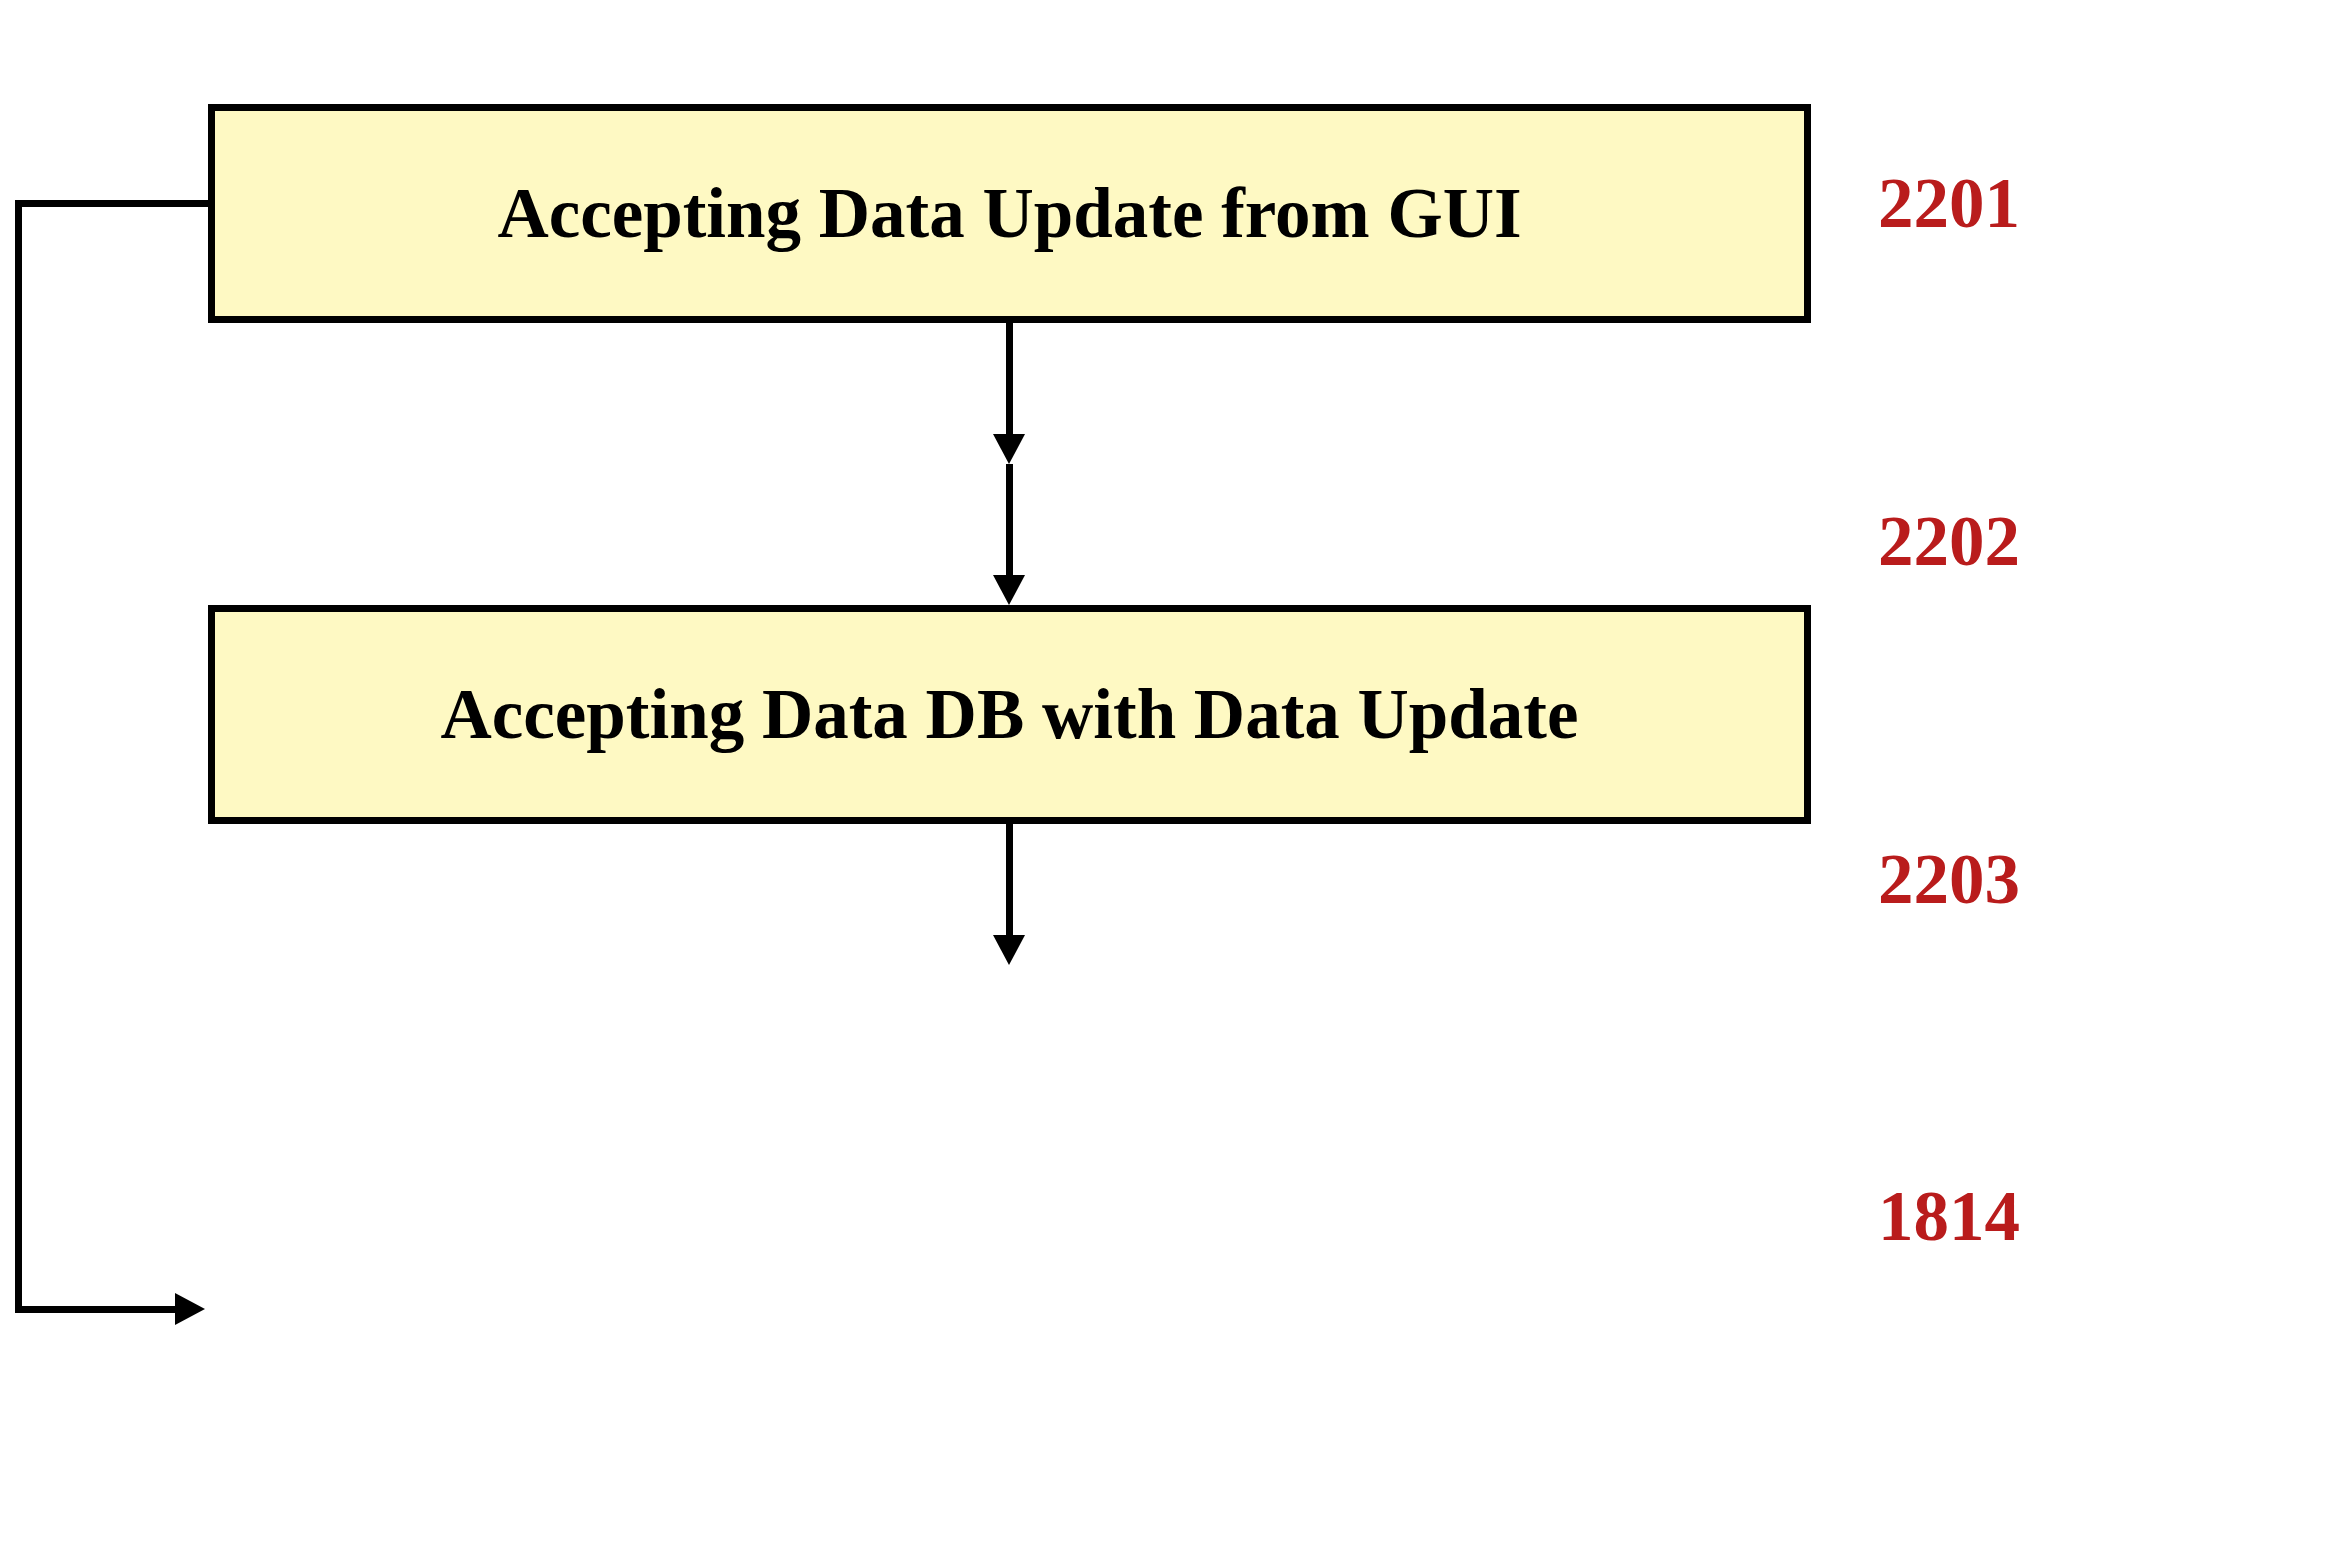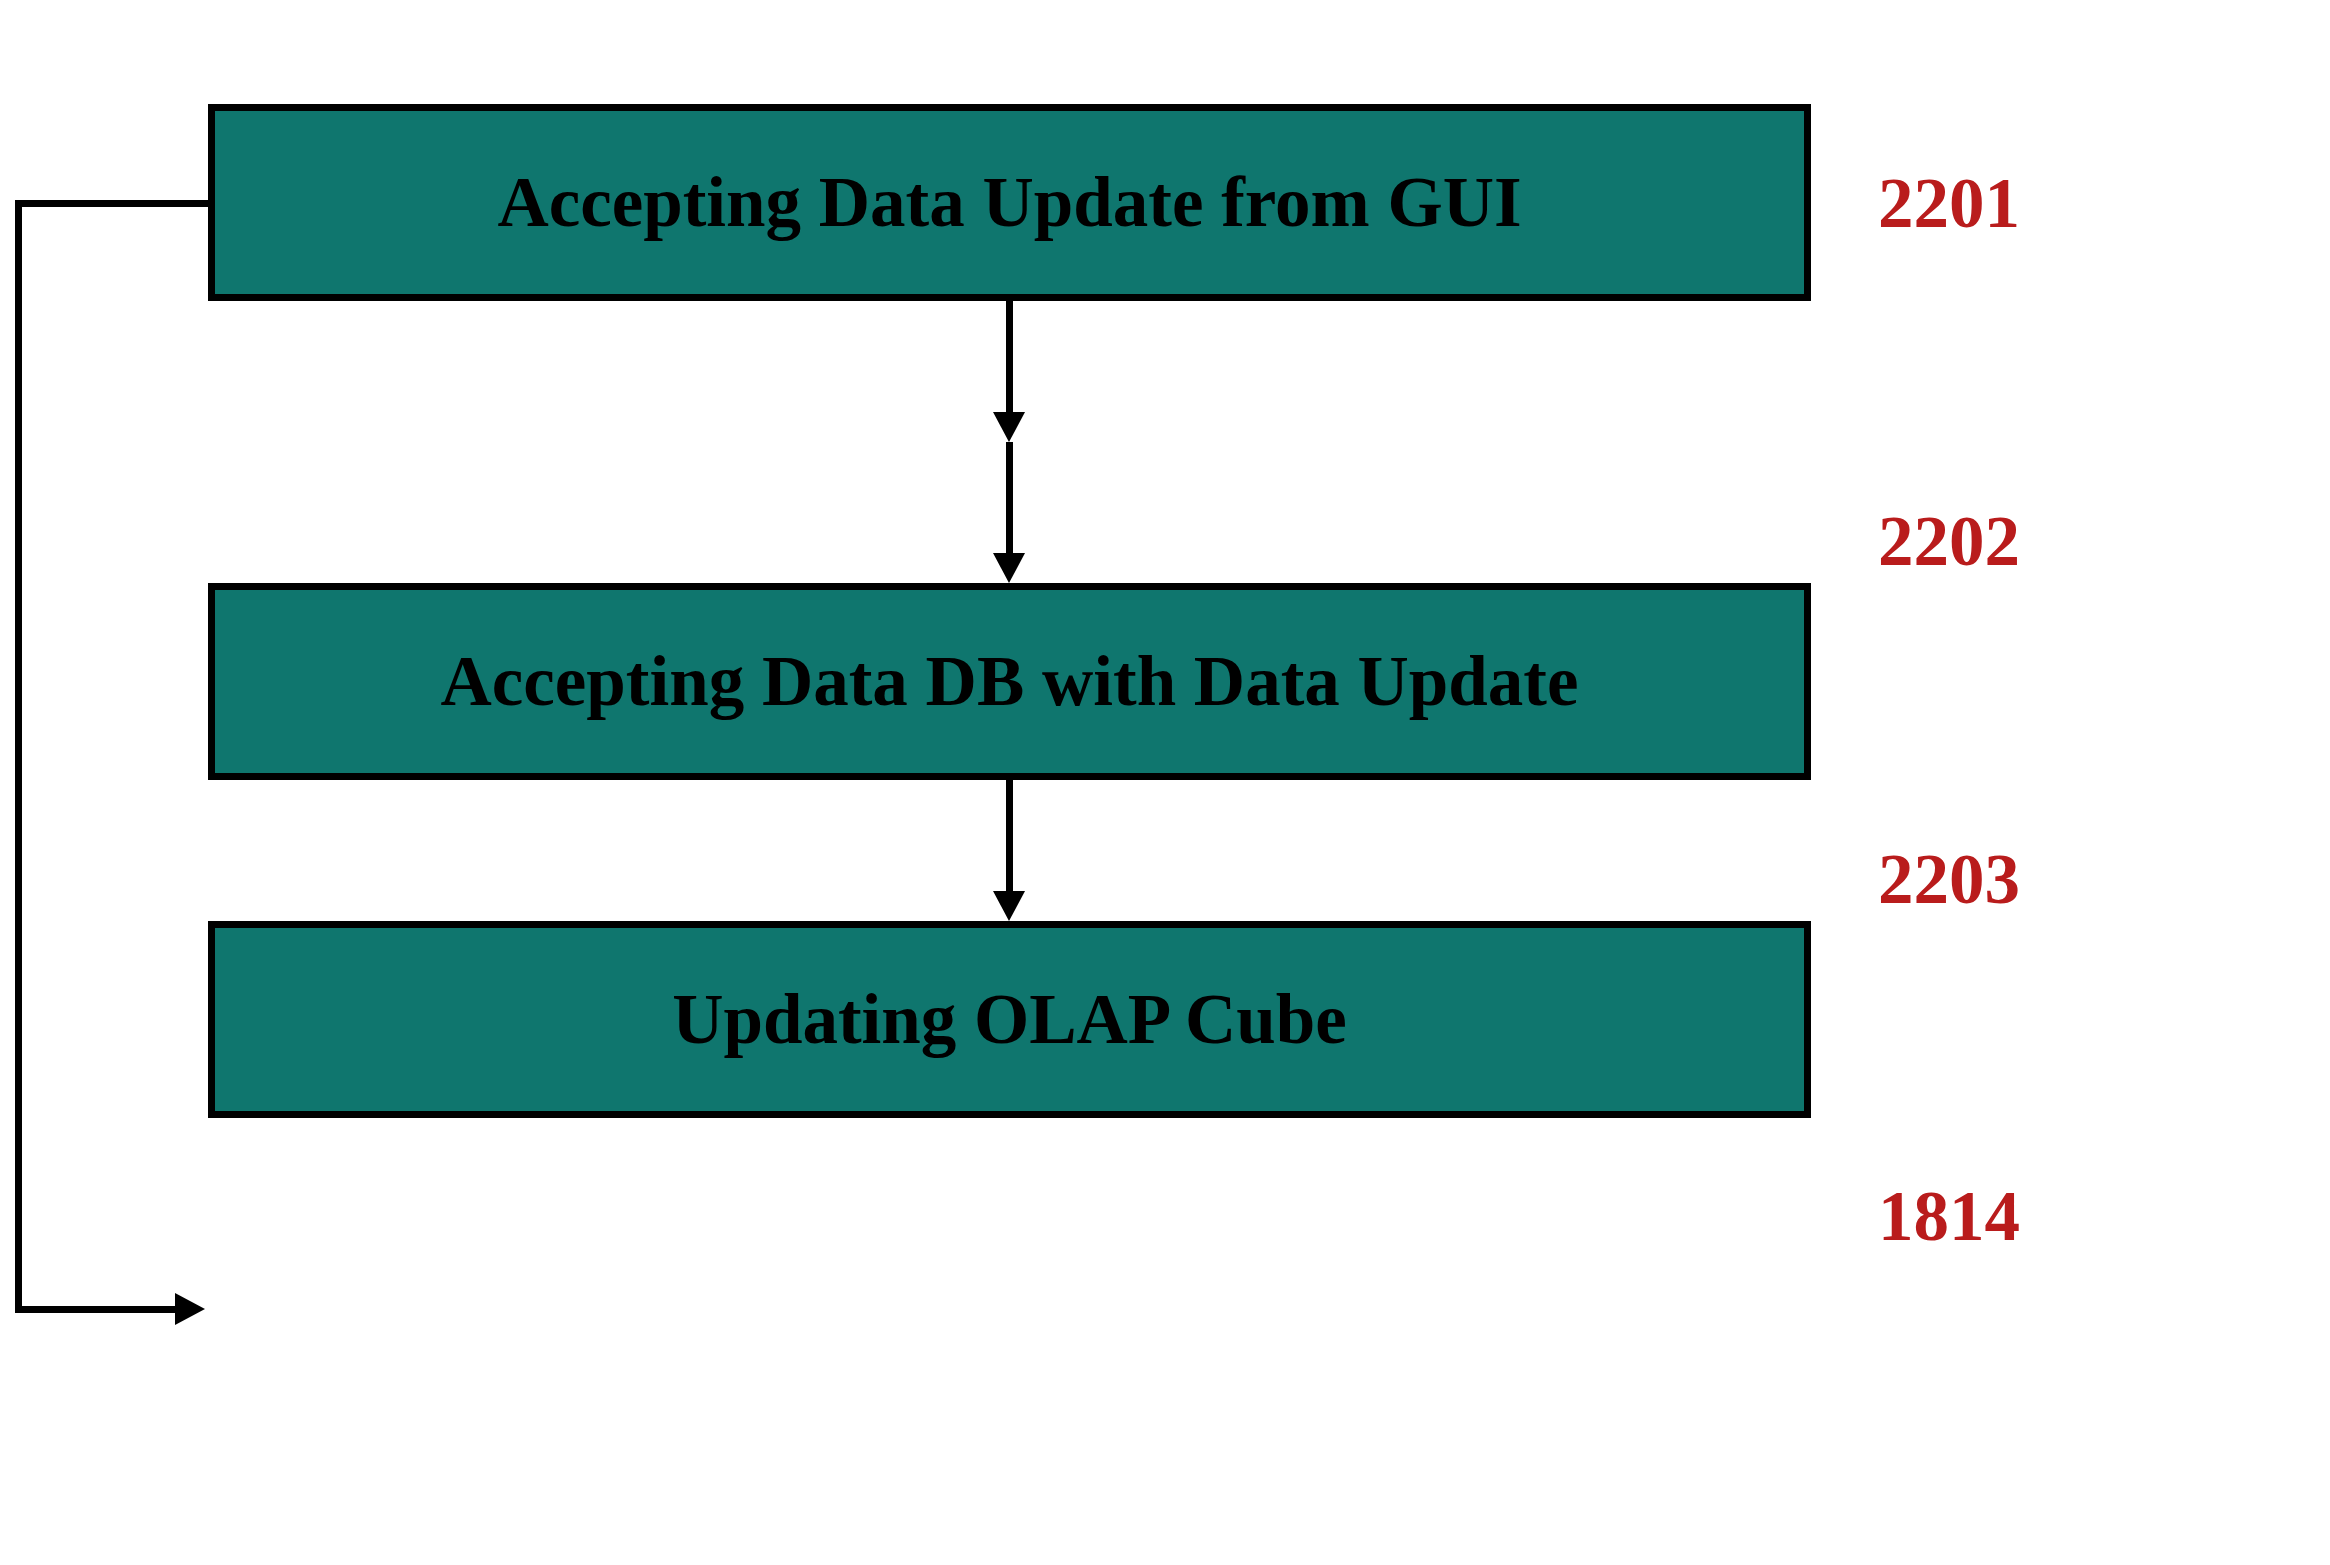--- a/index.html
+++ b/index.html
@@ -14,26 +14,26 @@
       height: 1565px;
       position: relative;
     }
     .container {
       position: absolute;
       left: 208px;
       top: 104px;
     }
     .box {
       width: 1603px;
-      height: 197px;
+      height: 219px;
       border: 7.4px solid #000;
       display: flex;
       align-items: center;
       justify-content: center;
-      background: #0f766e;
+      background: #fef9c3;
     }
     .box-text {
       font-size: 71px;
       font-weight: bold;
       color: #000;
     }
     .label {
       position: absolute;
       font-size: 71px;
       font-weight: bold;
@@ -128,19 +128,16 @@
 
   <div class="arrow-vertical"></div>
 
   <div class="box">
     <span class="box-text">Accepting Data DB with Data Update</span>
   </div>
   <div class="label" style="left: 1670px; top: 735px;">2203</div>
 
   <div class="arrow-vertical"></div>
 
-  <div class="box">
-    <span class="box-text">Updating OLAP Cube</span>
-  </div>
   <div class="label" style="left: 1670px; top: 1072px;">1814</div>
 
 </div>
 
 
 </body></html>

